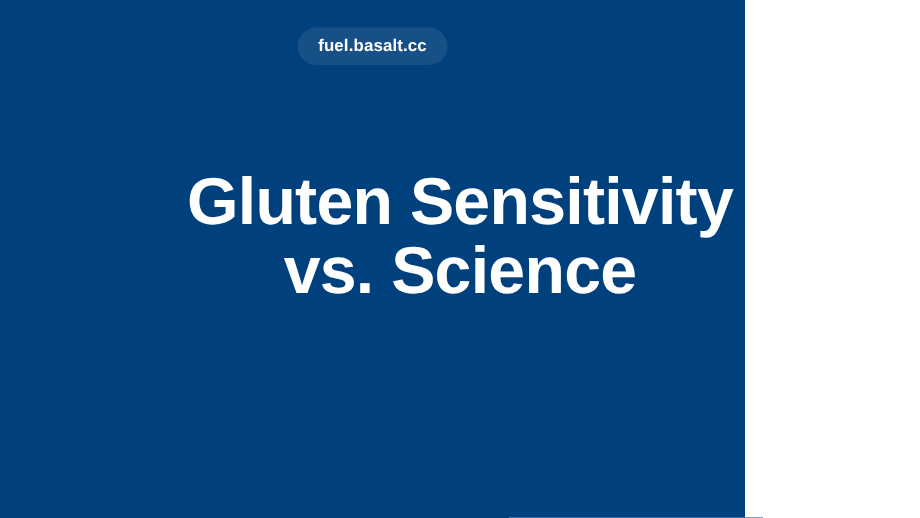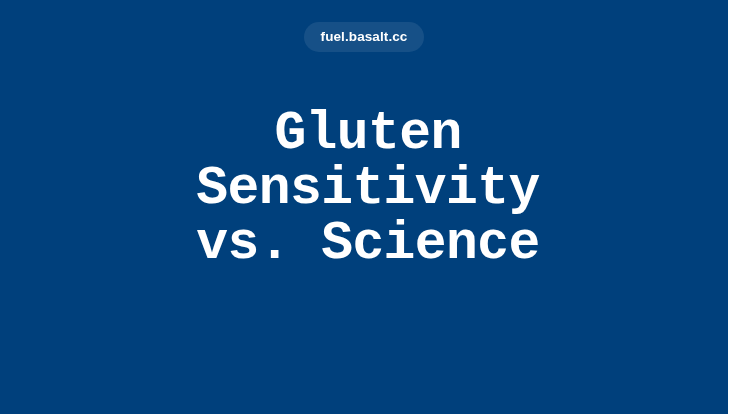--- a/index.html
+++ b/index.html
@@ -12,21 +12,21 @@
     height: 414px;
     overflow: hidden;
     font-family: "Liberation Sans", sans-serif;
     background: #ffffff;
   }
 
   
   .social-card {
     position: relative;
     box-sizing: border-box;
-    width: 728px;
+    width: 596px;
     height: 414px;
     background: #00407c;
     display: flex;
     flex-direction: column;
     align-items: center;
     overflow: hidden;
   }
 
   
   .badge-row {
@@ -68,21 +68,21 @@
     padding-bottom: 36px;
     box-sizing: border-box;
     pointer-events: none;
   }
 
   .headline {
     margin: 0;
     width: 560px;
     text-align: center;
     color: #ffffff;
-    font-family: Liberation Mono, monospace;
+    font-family: Liberation Sans, sans-serif;
     font-size: 53px;
     font-weight: bold;
     line-height: 55px;
     letter-spacing: -0.6px;
   }
 
   .headline .line {
     display: block;
   }
 </style>

